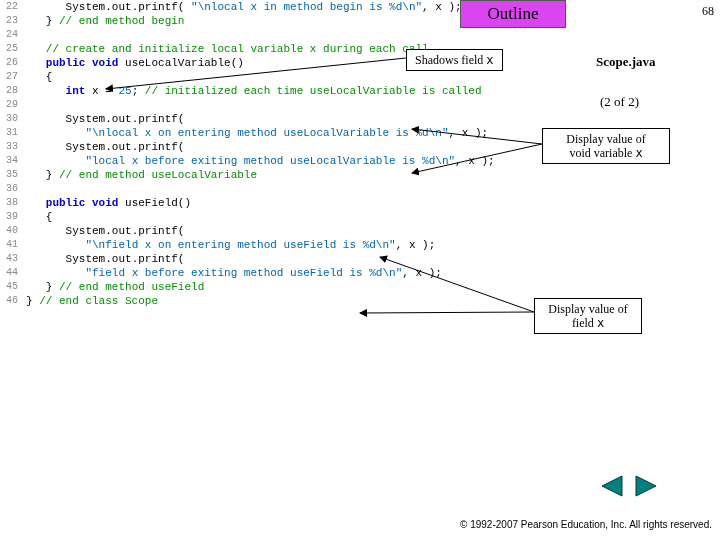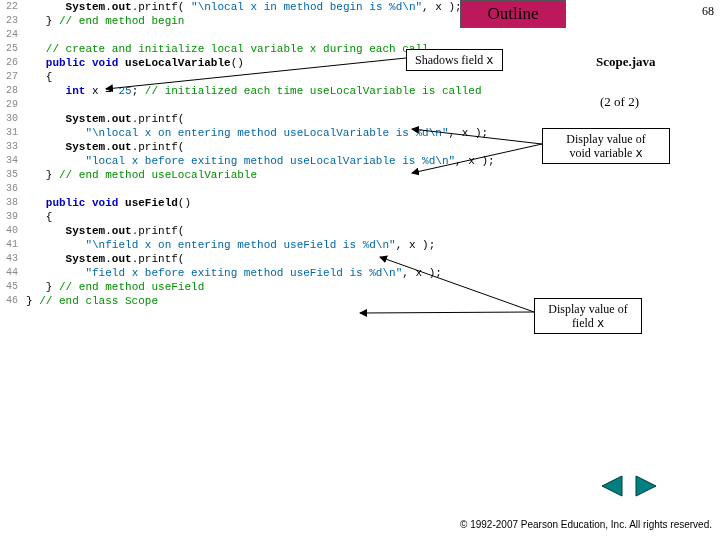--- a/index.html
+++ b/index.html
@@ -29,30 +29,30 @@
     text-align: right;
     padding-right: 8px;
     color: #888;
     font-size: 10px;
     user-select: none;
   }
   .code { white-space: pre; }
   .kw { color: #0000cc; font-weight: bold; }
   .cm { color: #009000; }
   .st { color: #0066aa; }
-  .fn { font-weight: bold; }
+  .fn { font-weight: normal; }
 
   .outline-box {
     position: absolute;
     left: 460px;
     top: 0;
     width: 106px;
     height: 28px;
     border: 1px solid #555;
-    background: #be185d;
+    background: #d946ef;
     display: flex;
     align-items: center;
     justify-content: center;
     font-family: "Times New Roman", serif;
     font-size: 17px;
   }
   .page-num {
     position: absolute;
     right: 6px;
     top: 4px;

